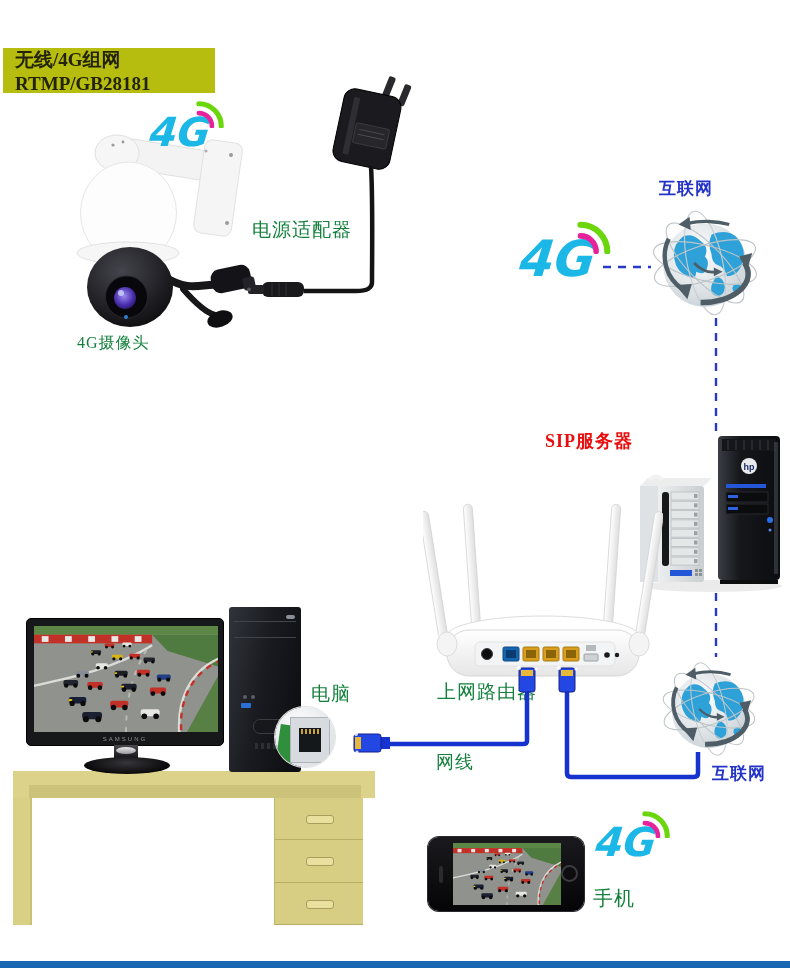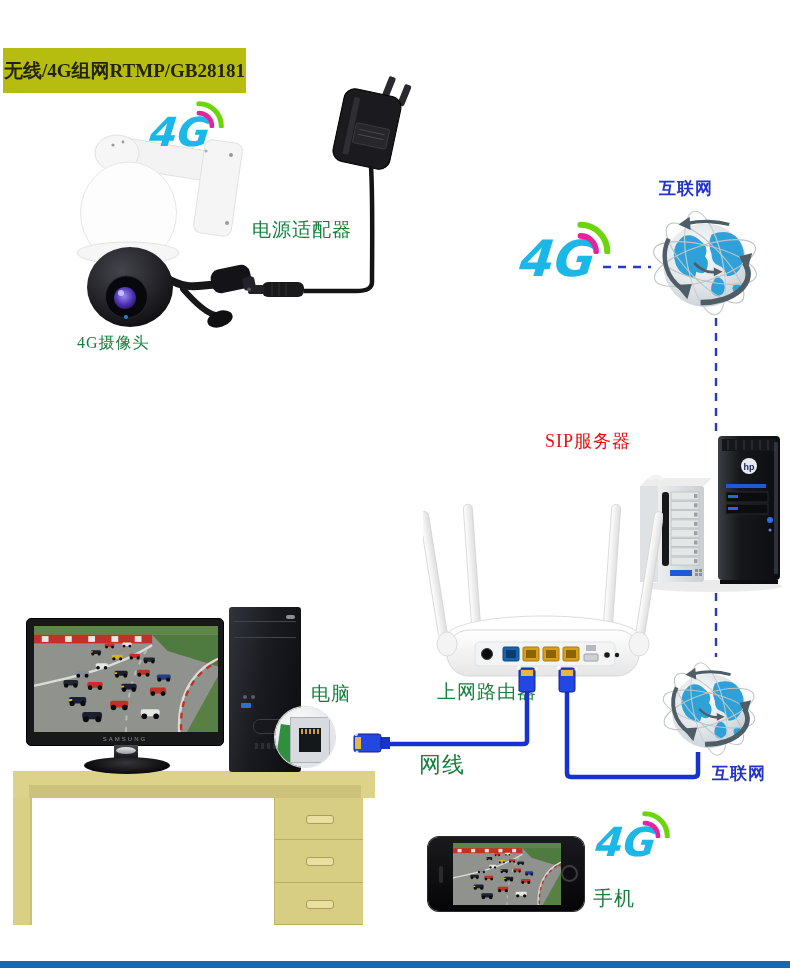--- a/index.html
+++ b/index.html
@@ -2,24 +2,24 @@
 <html><head>
 <meta charset="utf-8">
 <style>
   html,body{margin:0;padding:0;background:#fff;}
   .canvas{position:relative;width:790px;height:976px;background:#fff;overflow:hidden;
           font-family:"Liberation Sans","DejaVu Sans",sans-serif;}
   .abs{position:absolute;}
   .lbl{position:absolute;font-family:"Liberation Serif","DejaVu Serif",serif;color:#15803d;
        white-space:nowrap;letter-spacing:1px;}
   .blue{color:#2433c8;}
-  .red{color:#ea0d0d;}
-  .banner{position:absolute;left:3px;top:48px;width:243px;height:45px;background:#b6bd0f;
+  .red{color:#ea0d0d;font-weight:bold;}
+  .banner{position:absolute;left:3px;top:48px;width:200px;height:45px;background:#b6bd0f;
           color:#232309;display:flex;align-items:center;justify-content:center;
-          font-family:"Liberation Serif","DejaVu Serif",serif;font-size:19px;font-weight:600;}
+          font-family:"Liberation Serif","DejaVu Serif",serif;font-size:19px;font-weight:600;padding-left:12px;}
   .logo4g{position:absolute;}
   .logo4g .t{font-family:"DejaVu Sans","Liberation Sans",sans-serif;font-style:italic;
              font-weight:bold;color:#1bb7e6;display:inline-block;transform:skewX(-6deg);line-height:1;}
   .logo4g svg.arcs{position:absolute;}
   .bottombar{position:absolute;left:0;top:961px;width:790px;height:7px;background:#1a68b2;}
   
   .desk-top{position:absolute;left:13px;top:771px;width:362px;height:27px;background:#ddd289;}
   .desk-band{position:absolute;left:29px;top:785px;width:332px;height:13px;background:#cdc27a;}
   .desk-leg{position:absolute;left:13px;top:798px;width:17px;height:127px;background:#d9cf85;border-right:2px solid #cabf75;}
   .desk-unit{position:absolute;left:274px;top:798px;width:88px;height:127px;background:#d7cd83;border-left:1px solid #c2b76e;}
@@ -411,21 +411,21 @@
     <div class="tvent"></div>
   </div>
   <div class="inset">
     <div class="pcb"></div>
     <div class="jack">
       <div class="jhole"></div>
       <div class="jpins" style="left:10px;top:11px"></div>
     </div>
   </div>
   <div class="lbl" style="left:311px;top:681px;font-size:19px">电脑</div>
-  <div class="lbl" style="left:419px;top:750px;font-size:22px">网线</div>
+  <div class="lbl" style="left:436px;top:750px;font-size:18px">网线</div>
 
   <svg class="abs" style="left:660px;top:660px" width="98" height="98" viewBox="0 0 100 100">
       <use href="#globeg"></use>
     </svg>
   <div class="lbl blue" style="left:712px;top:762px;font-size:17px;font-weight:600">互联网</div>
 
   <div class="phone">
     <div class="pspk"></div>
     <div class="pscreen">
       <svg width="108" height="62" viewBox="0 0 190 110" preserveAspectRatio="none">

